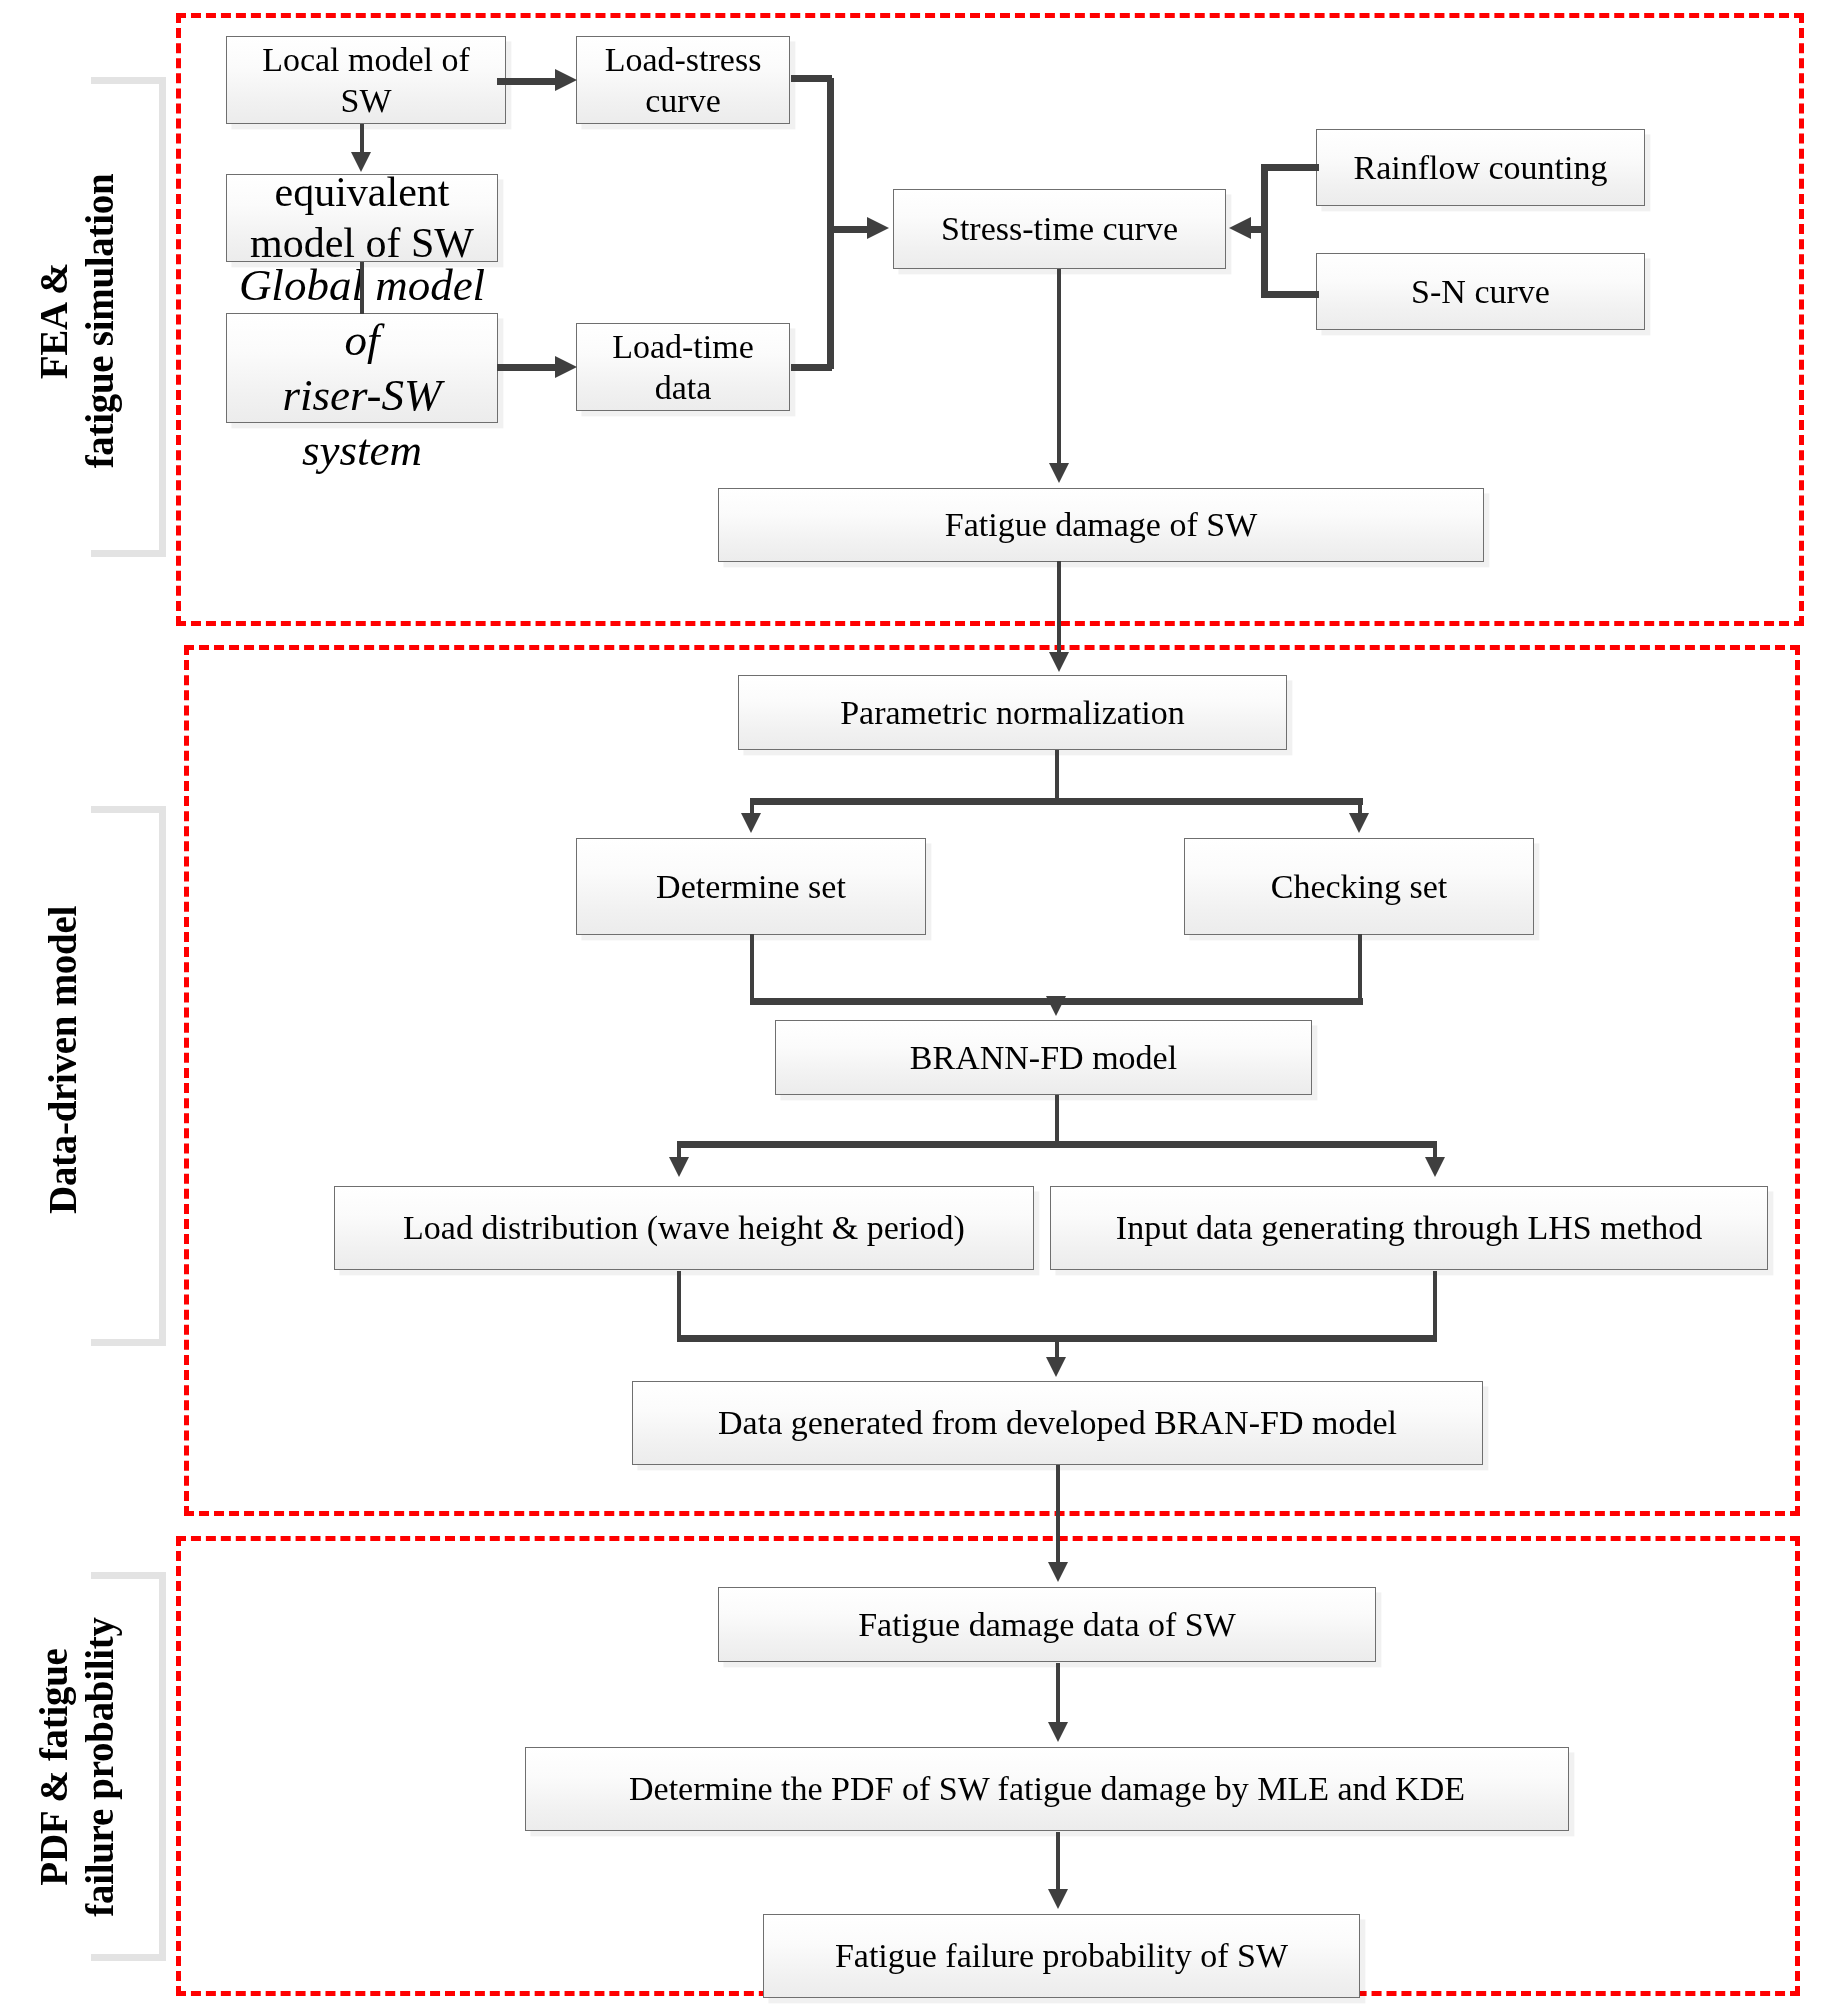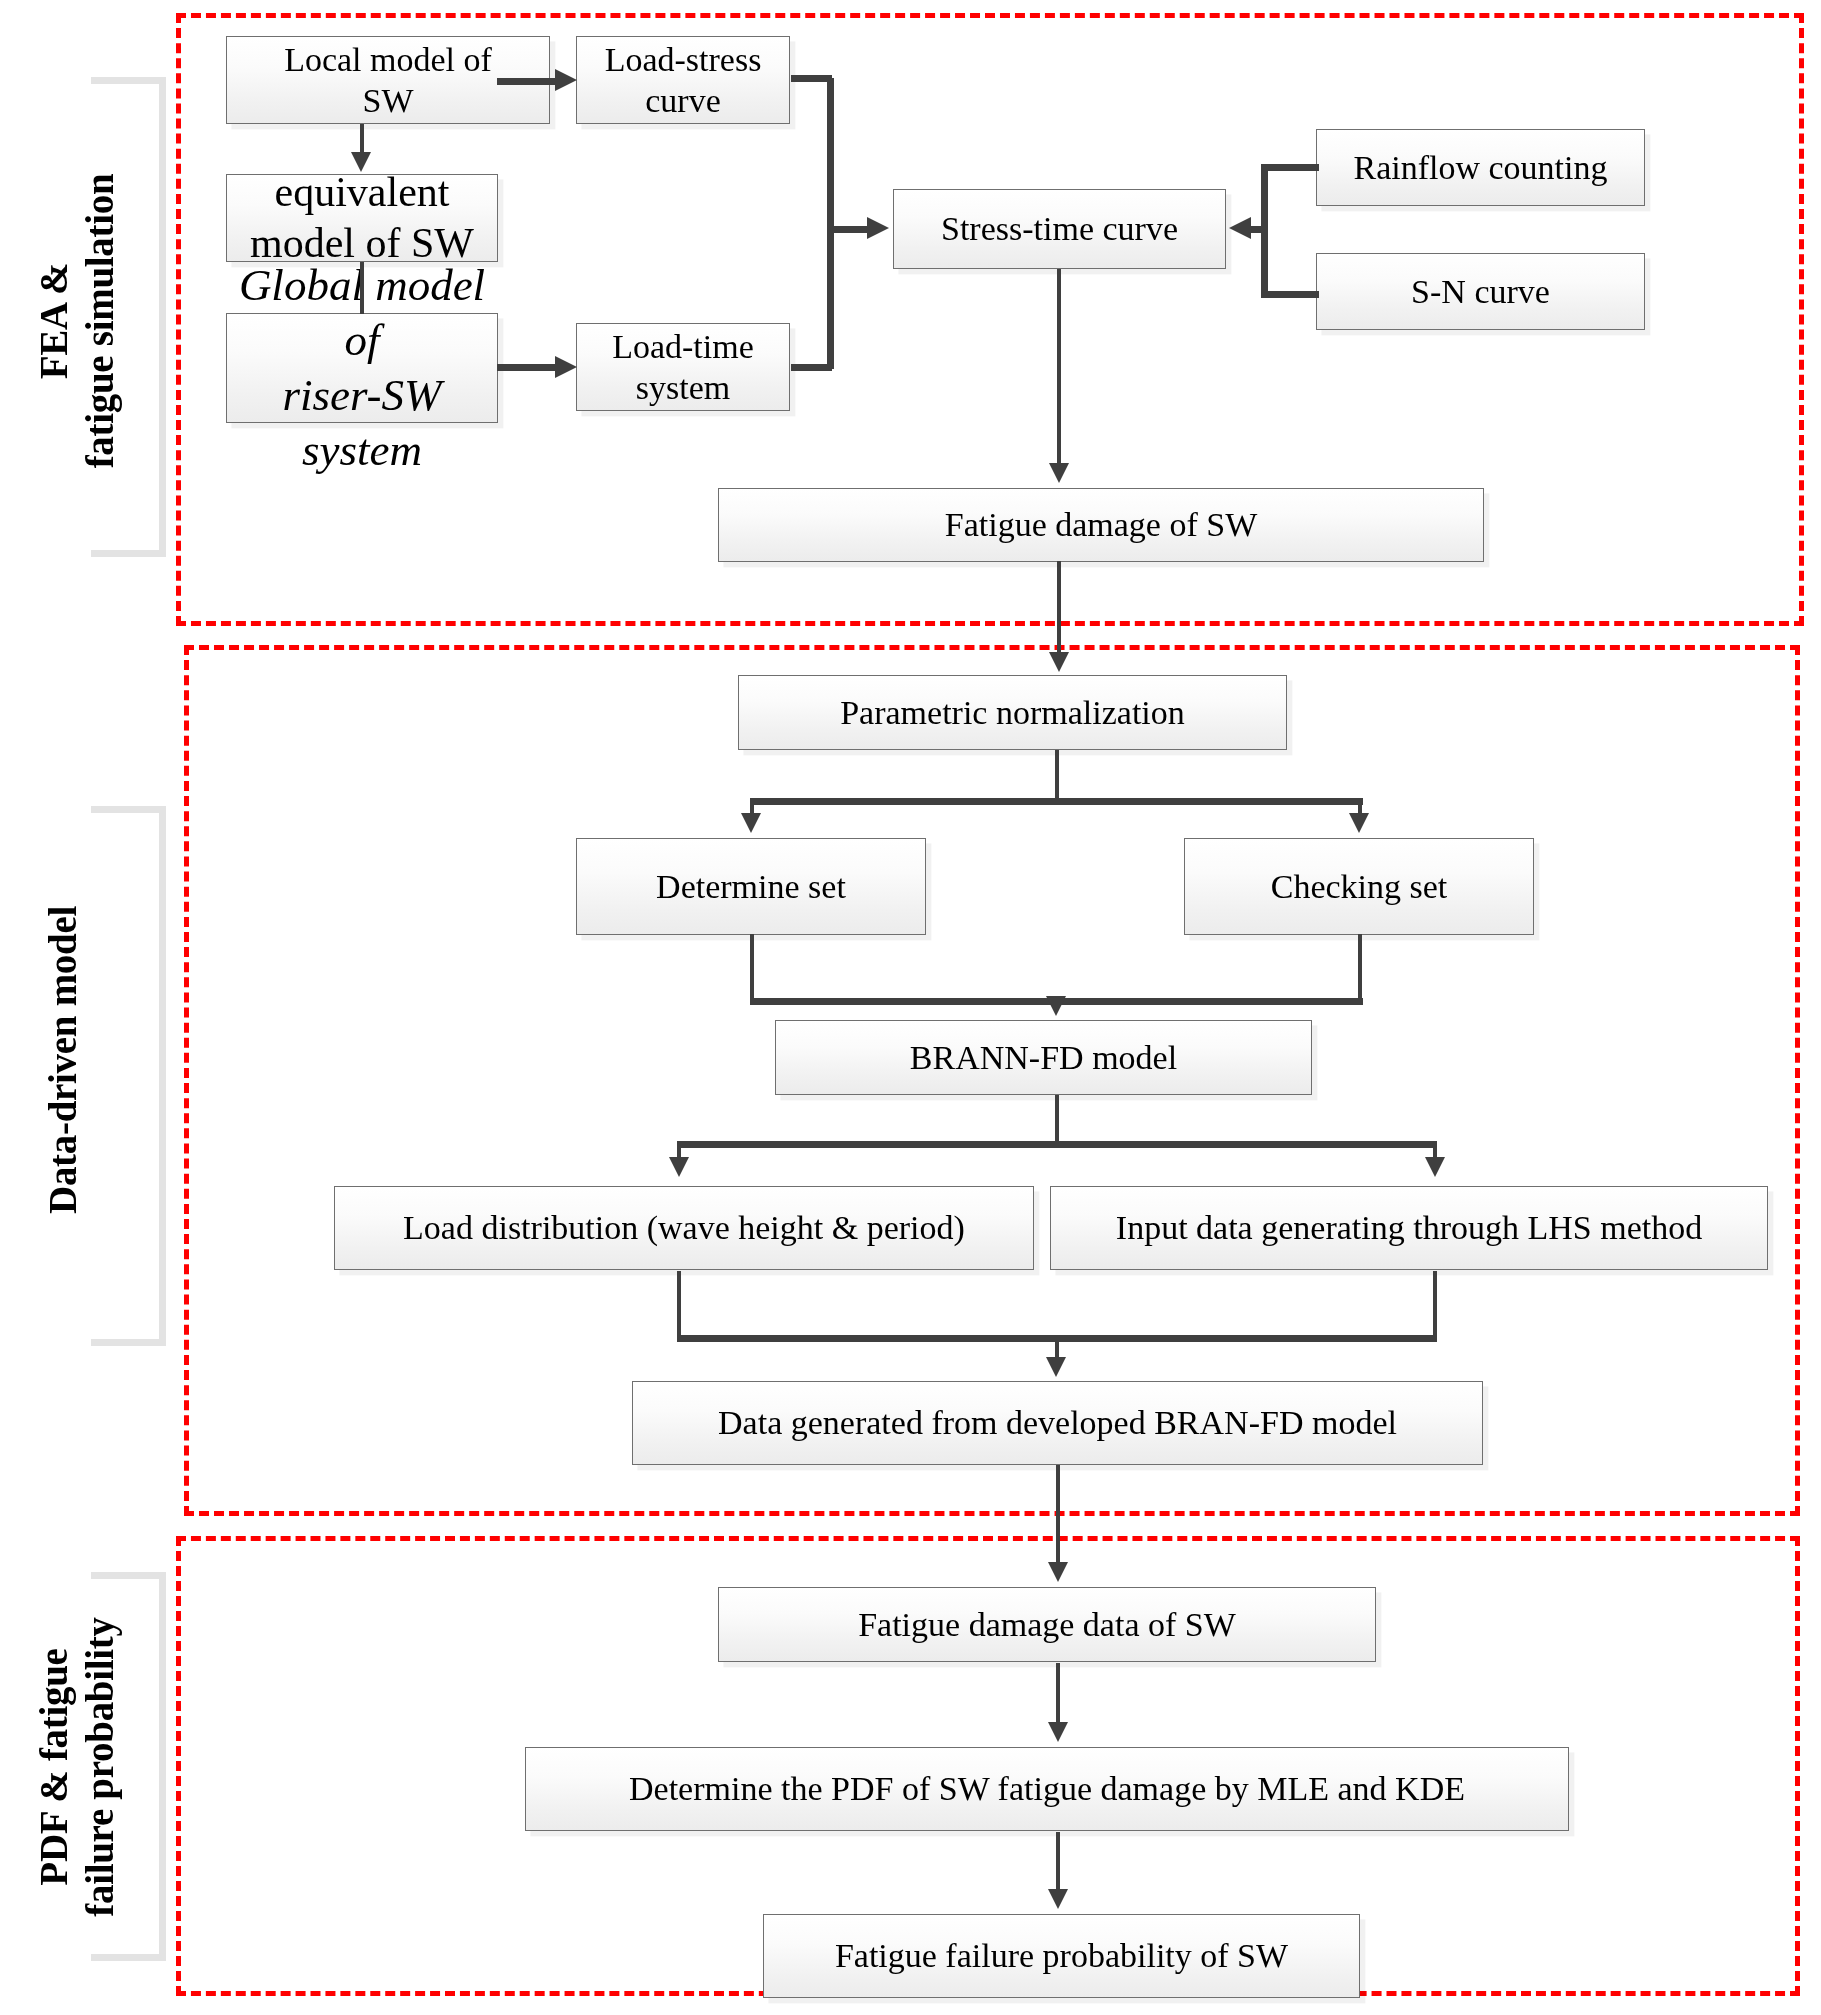--- a/index.html
+++ b/index.html
@@ -94,34 +94,34 @@
 <div class="bracket" style="left:91px;top:1572px;width:75px;height:389px;"></div>
 
 <div class="side-label" style="left:-169px;top:279px;width:483px;height:84px;font-size:39px;line-height:1.18;">FEA &amp;
 fatigue simulation</div>
 
 <div class="side-label" style="left:-205px;top:1033px;width:543px;height:54px;font-size:39px;">Data-driven model</div>
 
 <div class="side-label" style="left:-169px;top:1725px;width:483px;height:84px;font-size:39px;line-height:1.18;">PDF &amp; fatigue
 failure probability</div>
 
-<div class="node" style="left:226px;top:36px;width:324px;height:88px;font-size:34px;">Local model of
+<div class="node" style="left:226px;top:36px;width:280px;height:88px;font-size:34px;">Local model of
 SW</div>
 
 <div class="node" style="left:576px;top:36px;width:214px;height:88px;font-size:34px;">Load-stress
 curve</div>
 
 <div class="node" style="left:226px;top:174px;width:272px;height:88px;font-size:42px;">equivalent
 model of SW</div>
 
 <div class="node" style="left:226px;top:313px;width:272px;height:110px;font-size:45px;font-style:italic;">Global model of
 riser-SW system</div>
 
 <div class="node" style="left:576px;top:323px;width:214px;height:88px;font-size:34px;">Load-time
-system</div>
+data</div>
 
 <div class="node" style="left:893px;top:189px;width:333px;height:80px;font-size:34px;">Stress-time curve</div>
 
 <div class="node" style="left:1316px;top:129px;width:329px;height:77px;font-size:34px;">Rainflow counting</div>
 
 <div class="node" style="left:1316px;top:253px;width:329px;height:77px;font-size:34px;">S-N curve</div>
 
 <div class="node" style="left:676px;top:488px;width:766px;height:74px;font-size:34px;margin-left:42px;">Fatigue damage of SW</div>
 
 <div class="hline thick" style="left:497px;top:78px;width:59px;"></div>

